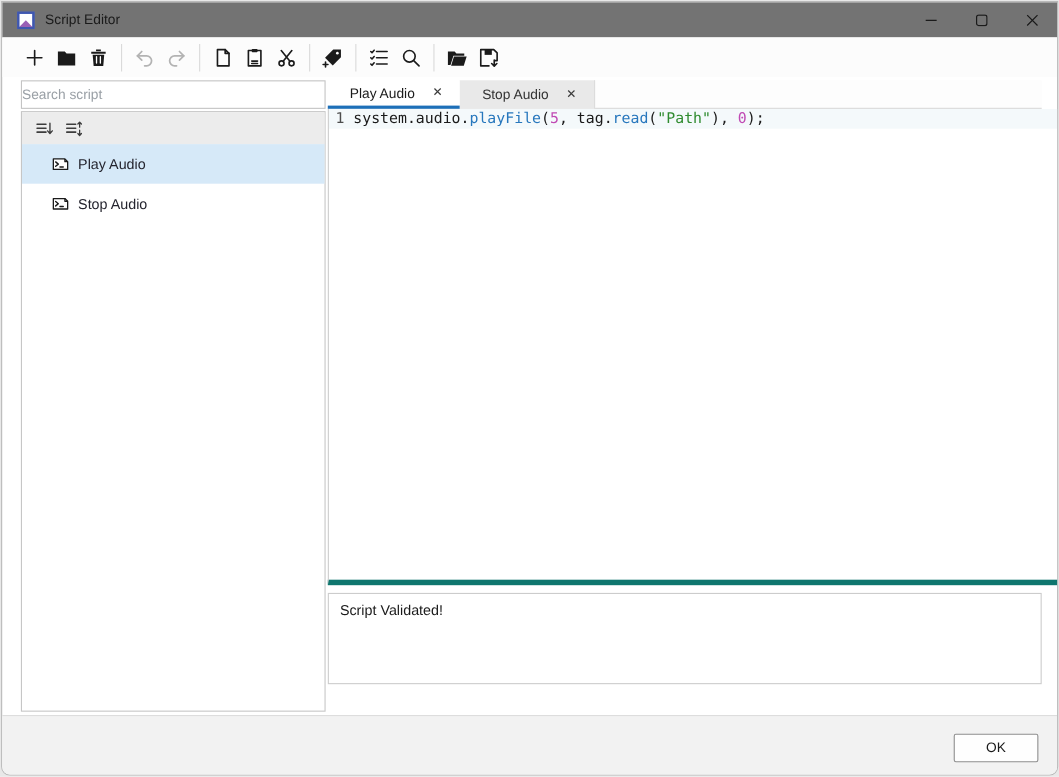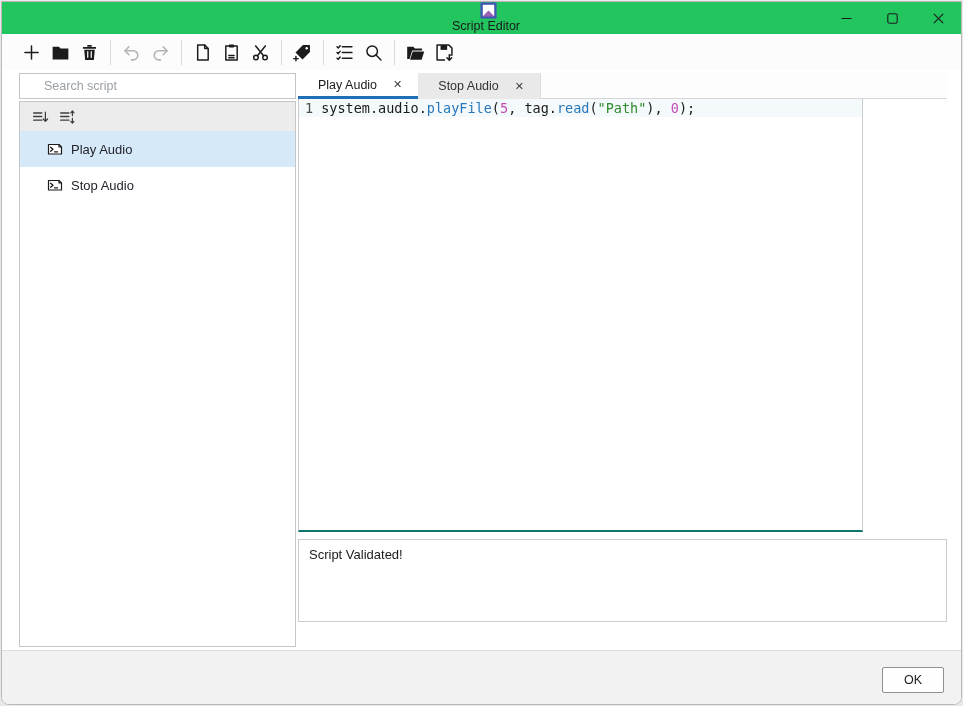--- a/index.html
+++ b/index.html
@@ -3,62 +3,62 @@
 <meta charset="utf-8">
 <style>
   * { margin:0; padding:0; box-sizing:border-box; }
   html,body { width:963px; height:706px; background:#e8e8e8; font-family:"Liberation Sans","DejaVu Sans",sans-serif; }
   #window {
     position:relative; width:961px; height:704px; margin:1px auto 0 1px;
     background:#ffffff; border:1px solid #b9b9b9;
     border-radius:0 0 8px 8px; overflow:hidden;
   }
   
-  #titlebar { position:absolute; left:0; top:0; width:100%; height:32px; background:#22c55e; display:flex; align-items:center;flex-direction:column; }
+  #titlebar { position:absolute; left:0; top:0; width:100%; height:32px; background:#737373; display:flex; align-items:center; }
   #app-icon { margin-left:13px; width:17px; height:17px; flex:0 0 auto; }
   #title-text { margin-left:9px; font-size:12.5px; color:#1a1a1a; }
   #win-controls { position:absolute; right:0; top:0; height:32px; display:flex; }
   .win-btn { width:46px; height:32px; display:flex; align-items:center; justify-content:center; cursor:default; }
   .win-btn svg { display:block; }
   
   #toolbar { position:absolute; left:0; top:32px; width:100%; height:36px; background:#fcfcfc; display:flex; align-items:center; padding-left:15px; }
   .tb-btn { width:29px; height:30px; display:flex; align-items:center; justify-content:center; border-radius:3px; }
   .tb-sep { width:1px; height:25px; background:#dadada; margin:0 6px; }
   .tb-btn svg { display:block; }
   .ic-stroke { stroke:#1b1b1b; fill:none; stroke-width:1.7; stroke-linecap:round; stroke-linejoin:round; }
   .ic-fill { fill:#1b1b1b; }
   .ic-stroke-dis { stroke:#b3b3b3; fill:none; stroke-width:1.8; stroke-linecap:round; stroke-linejoin:round; }
   
-  #search-box { position:absolute; left:17px; top:71px; width:277px; height:26px; border:1px solid #c4c4c4; background:#fff; font-size:12.5px; padding:0 24px; color:#333; font-family:"Liberation Sans","DejaVu Sans",sans-serif; outline:none; }
+  #search-box { position:absolute; left:17px; top:71px; width:277px; height:26px; border:1px solid #c4c4c4; background:#fff; font-size:12.5px; padding:0 0; color:#333; font-family:"Liberation Sans","DejaVu Sans",sans-serif; outline:none; }
   #search-box::placeholder { color:#9aa0a6; }
   #script-list-panel { position:absolute; left:17px; top:99px; width:277px; height:546px; border:1px solid #c6c6c6; background:#fff; }
   #sort-bar { height:29px; background:#ececec; display:flex; align-items:center; padding-left:6px; }
   .sort-btn { width:27px; height:25px; display:flex; align-items:center; justify-content:center; }
   .list-item { height:36px; display:flex; align-items:center; padding-left:27px; font-size:13px; color:#24242e; cursor:default; }
   .list-item.selected { background:#d6e9f8; }
   .list-item .item-icon { margin-right:8px; flex:0 0 auto; }
   
   #tabbar { position:absolute; left:296px; top:71px; width:649px; height:26px; display:flex; border-bottom:1px solid #d6d6d6; background:#fdfdfd; }
   .tab { height:26px; display:flex; align-items:center; justify-content:center; gap:14px; font-size:12.5px; padding:0 14px 0 20px; position:relative; }
   .tab.active { background:#ffffff; color:#1a1a1a; border-bottom:3px solid #1d6fb8; }
   .tab.inactive { background:#e9e9e9; color:#333; border-right:1px solid #dcdcdc; }
   .tab-close { font-size:11px; color:#3c3c3c; line-height:1; padding:1px 2px; }
   
-  #code-editor { position:absolute; left:296px; top:97px; width:565px; height:433px; background:#fff; border-left:1px solid #cccccc; border-right:1px solid #cccccc; border-bottom:2px solid #0f766e; font-family:"DejaVu Sans Mono","Liberation Mono",monospace; font-size:13.5px; overflow:hidden; }
+  #code-editor { position:absolute; left:296px; top:97px; width:664px; height:433px; background:#fff; border-left:1px solid #cccccc; border-right:1px solid #cccccc; border-bottom:5px solid #0f766e; font-family:"DejaVu Sans Mono","Liberation Mono",monospace; font-size:13.5px; overflow:hidden; }
   .code-line { position:relative; height:18px; line-height:18px; padding-left:6px; white-space:pre; background:#f4f9fb; }
   .line-num { color:#4d4d4d; margin-right:8px; }
   .tok-plain { color:#1a1a1a; }
   .tok-function { color:#2777bd; }
   .tok-number { color:#c04ab4; }
   .tok-string { color:#2f8b2f; }
   
   #output-panel { position:absolute; left:296px; top:537px; width:649px; height:83px; background:#fff; border:1px solid #cccccc; padding:7px 10px; font-size:13px; color:#1a1a1a; }
   
   #footer { position:absolute; left:0; top:648px; width:100%; height:56px; background:#f2f2f2; border-top:1px solid #dddddd; }
-  #ok-button { position:absolute; right:17px; top:16px; width:62px; height:26px; background:#fefefe; border:1px solid #8f8f8f; border-radius:2px; font-size:12.5px; color:#1a1a1a; font-family:"Liberation Sans","DejaVu Sans",sans-serif; }
+  #ok-button { position:absolute; right:17px; top:16px; width:77px; height:26px; background:#fefefe; border:1px solid #8f8f8f; border-radius:2px; font-size:12.5px; color:#1a1a1a; font-family:"Liberation Sans","DejaVu Sans",sans-serif; }
 </style>
 </head>
 <body>
 
 <div id="window">
 
   <div id="titlebar">
     <svg id="app-icon" viewBox="0 0 16 16">
       <rect x="1.5" y="1.5" width="13" height="13" fill="#ffffff" stroke="#4a63c0" stroke-width="2"></rect>
       <path d="M1.5 14.5 L8 8 L14.5 14.5 Z" fill="#9a5fb5"></path>

